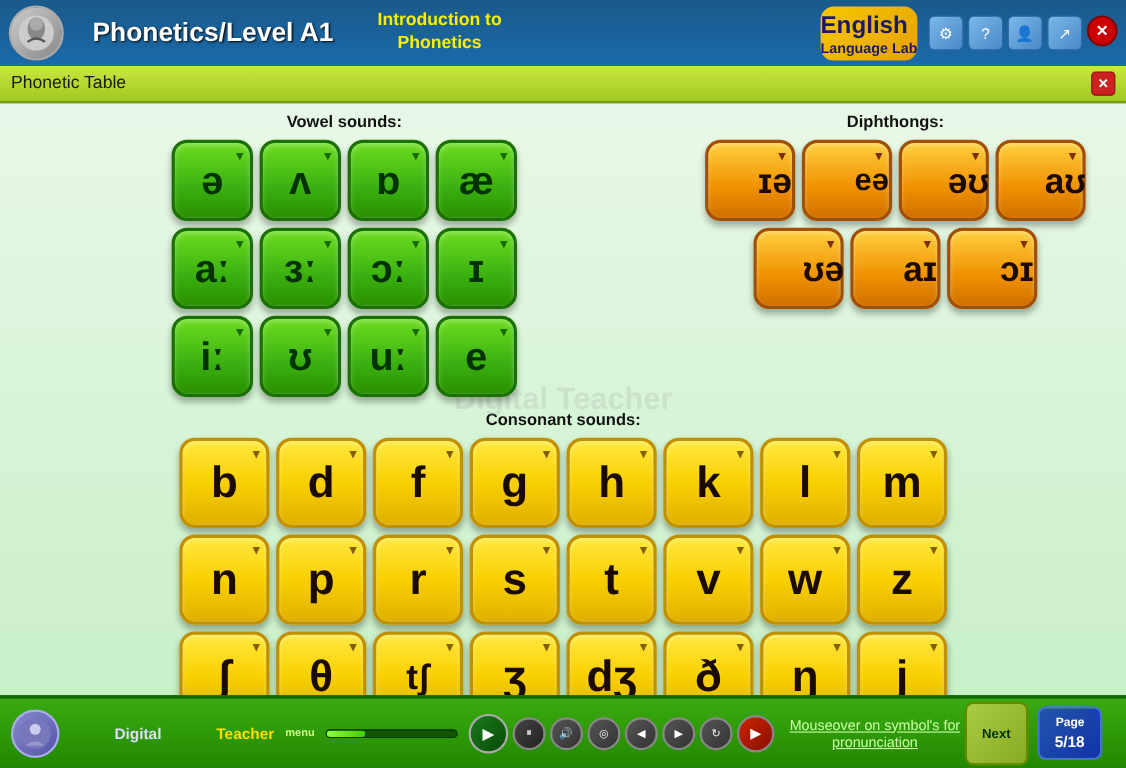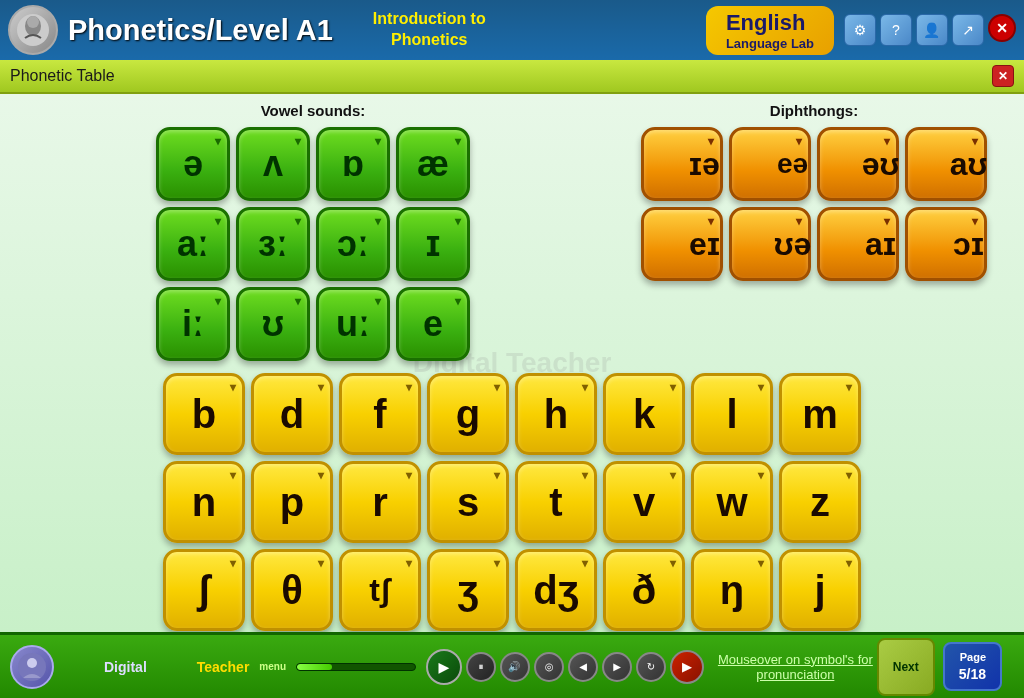--- a/index.html
+++ b/index.html
@@ -27,40 +27,40 @@
       background: linear-gradient(135deg, #ccc, #888);
       margin-left: 8px;
       display: flex;
       align-items: center;
       justify-content: center;
       overflow: hidden;
       border: 2px solid #aaa;
     }
     .logo-circle svg { width: 36px; height: 36px; }
     .title-section {
-      margin-left: 10px;
-      color: white;
-      font-size: 29px;
+      margin-left: 26px;
+      color: white;
+      font-size: 24px;
       font-weight: bold;
       text-shadow: 1px 1px 2px #000;
     }
     .subtitle-section {
       margin-left: 40px;
       color: #ffee00;
       font-size: 16px;
       font-weight: bold;
       text-align: center;
       line-height: 1.3;
     }
     .english-lab-box {
       margin-left: auto;
       margin-right: 10px;
       background: linear-gradient(135deg, #f5c800, #e8a000);
       border-radius: 12px;
-      padding: 4px 20px;
+      padding: 4px 0;
       display: flex;
       align-items: center;
       gap: 6px;
     }
     .top-icons {
       display: flex;
       gap: 4px;
       margin-right: 8px;
     }
     .top-icon-btn {
@@ -467,30 +467,30 @@
     <div class="diphthong-section">
       <div class="section-label">Diphthongs:</div>
       <div class="sound-grid">
         <div class="sound-row">
           <div class="btn-orange">ɪə</div>
           <div class="btn-orange" style="font-size:28px;">eə</div>
           <div class="btn-orange">əʊ</div>
           <div class="btn-orange">aʊ</div>
         </div>
         <div class="sound-row">
-          <div class="btn-orange">eɪ</div>
           <div class="btn-orange">ʊə</div>
           <div class="btn-orange">aɪ</div>
           <div class="btn-orange">ɔɪ</div>
         </div>
       </div>
     </div>
   </div>
 
   <div class="consonant-section">
+    <div class="consonant-label">Consonant sounds:</div>
     <div class="consonant-grid">
       <div class="consonant-row">
         <div class="btn-yellow">b</div>
         <div class="btn-yellow">d</div>
         <div class="btn-yellow">f</div>
         <div class="btn-yellow">g</div>
         <div class="btn-yellow">h</div>
         <div class="btn-yellow">k</div>
         <div class="btn-yellow">l</div>
         <div class="btn-yellow">m</div>

